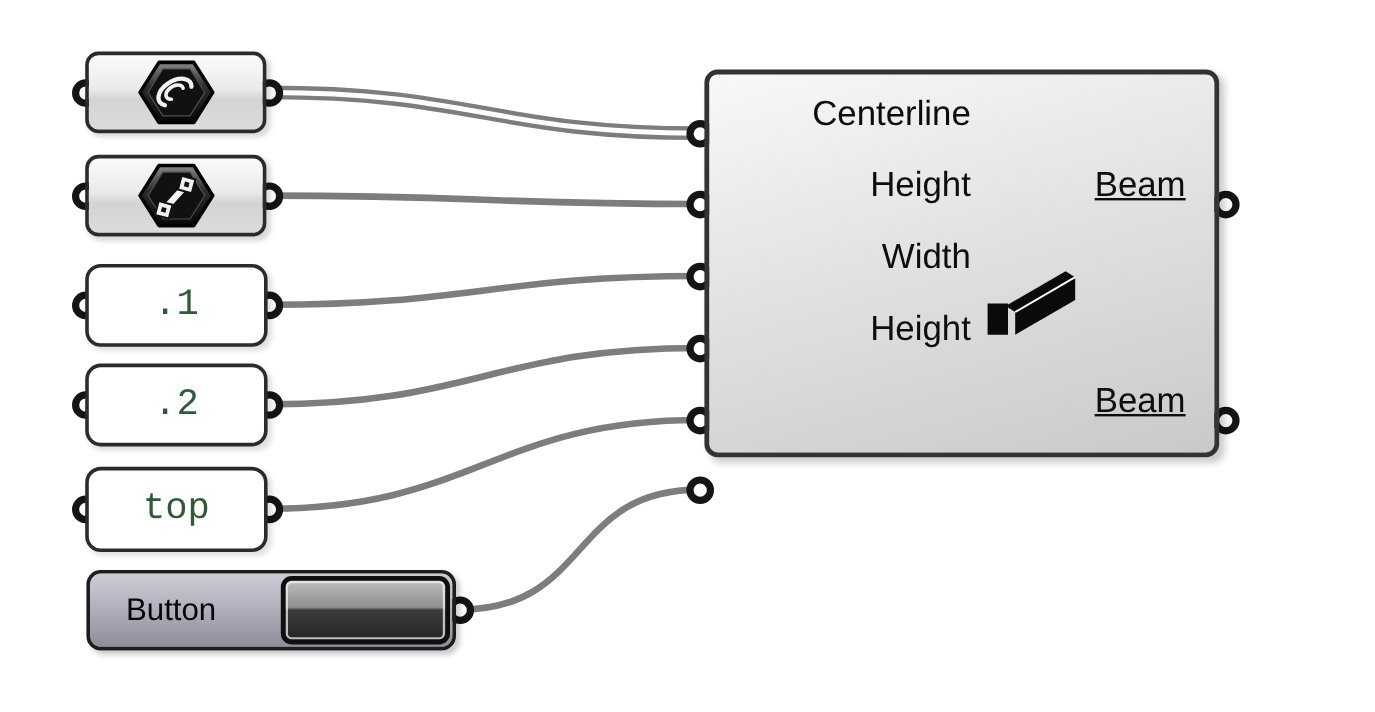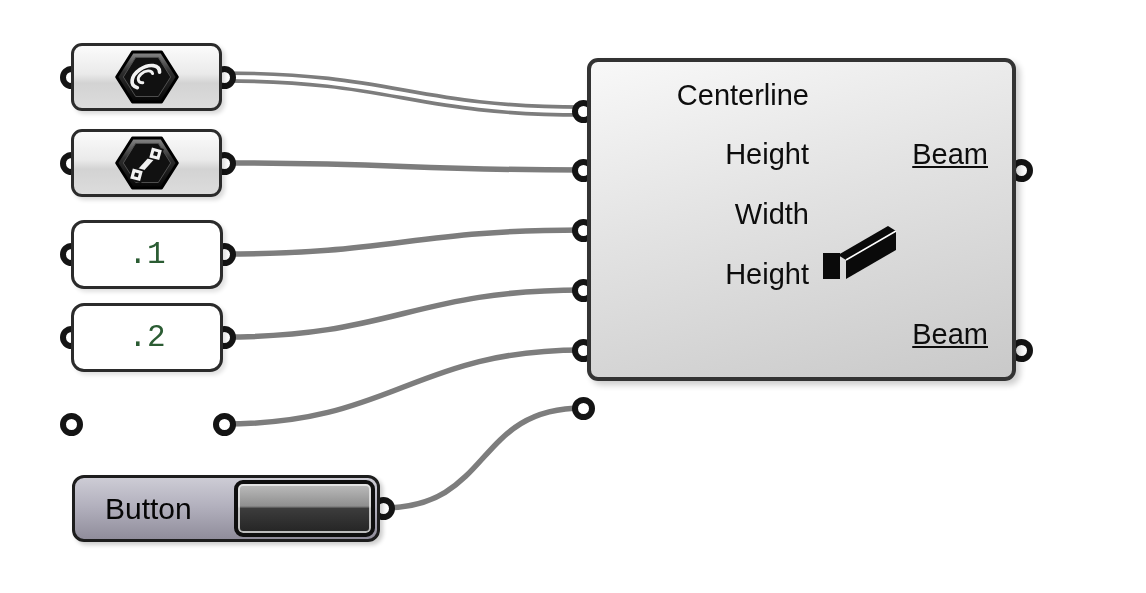--- a/index.html
+++ b/index.html
@@ -28,21 +28,21 @@
     font-family:"Liberation Mono", monospace;font-size:31px;color:#2b5c33;
   }
   .button-node{
     left:72px;top:475px;width:308px;height:67px;
     border:3px solid #1d1d1d;border-radius:12px;
     background:linear-gradient(180deg,#cdccd5 0%,#b3b1be 45%,#908d9b 100%);
     box-shadow:3px 3px 4px rgba(0,0,0,0.2);
   }
   .button-node .btn-label{
     position:absolute;left:30px;top:0;height:61px;line-height:61px;
-    font-size:30px;color:#060606;
+    font-size:26px;color:#060606;
   }
   .button-node .btn-face{
     position:absolute;right:2px;top:2px;width:141px;height:57px;box-sizing:border-box;
     border:4px solid #0f0f0f;border-radius:9px;
     background:linear-gradient(180deg,#bdbdbd 0%,#8f8f8f 45%,#3c3c3c 50%,#242424 100%);
     box-shadow:inset 0 0 0 2px rgba(240,240,240,0.75);
   }
   .main-node{
     left:587px;top:58px;width:429px;height:323px;
     border:4px solid #333333;border-radius:11px;
@@ -134,20 +134,23 @@
       </g>
     </svg>
   </div>
 
   <div class="node panel-node" style="top:220px">
     <span>.1</span>
   </div>
   <div class="node panel-node" style="top:303px">
     <span>.2</span>
   </div>
+  <div class="node panel-node" style="top:389px;height:71px">
+    <span>top</span>
+  </div>
 
   <div class="node button-node">
     <span class="btn-label">Button</span>
     <div class="btn-face"></div>
   </div>
 
   <div class="node main-node">
     <div class="port-label in-label" style="top:13px">Centerline</div>
     <div class="port-label in-label" style="top:72px">Height</div>
     <div class="port-label in-label" style="top:192px">Height</div>

